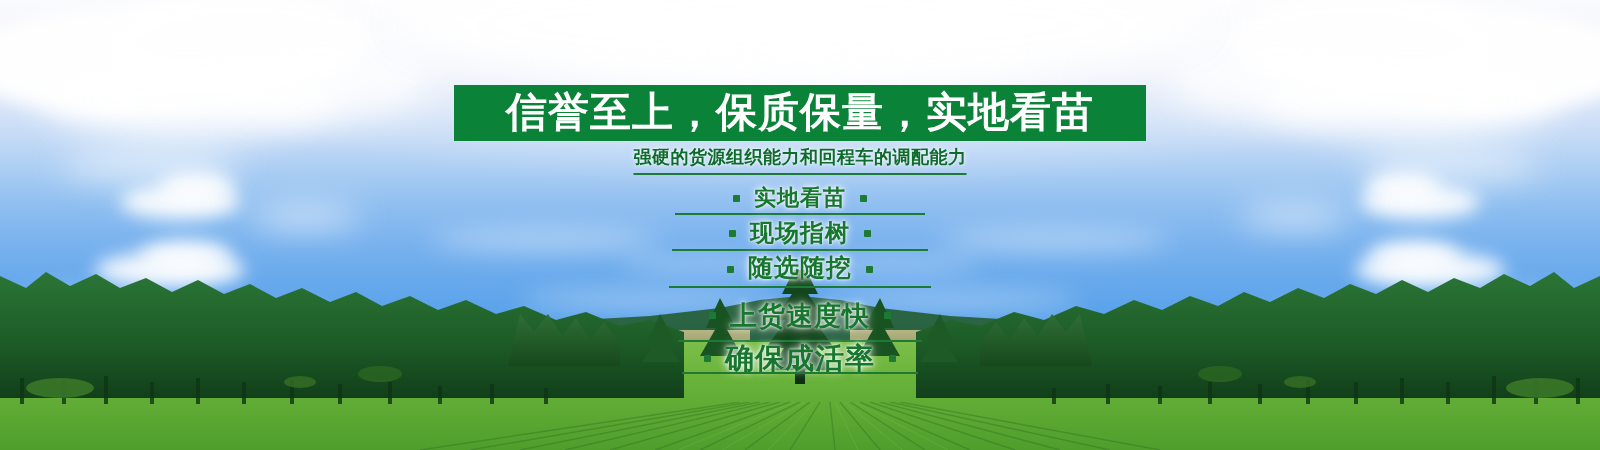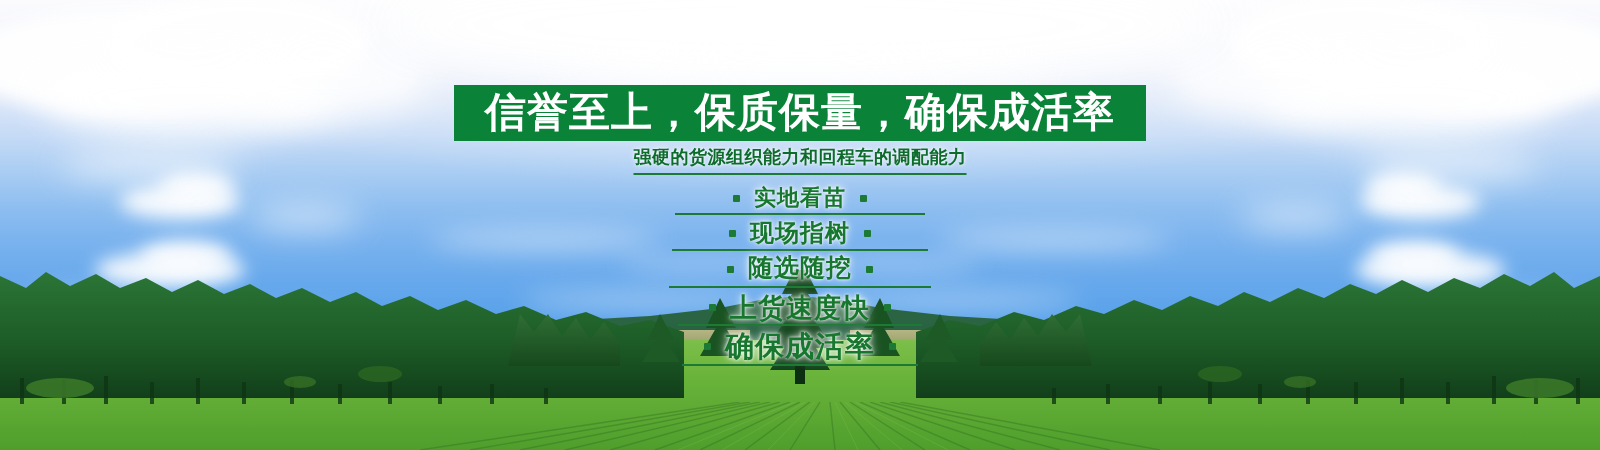--- a/index.html
+++ b/index.html
@@ -236,25 +236,25 @@
 
   .f1 .ftext { font-size: 24px; }
   .f1 { height: 36px; align-items: center; }
   .f1 .rule { width: 256px; }
 
   .f2 .ftext { font-size: 25px; font-family: Liberation Mono, monospace; }
   .f2 { height: 37px; }
   .f2 .rule { width: 262px; }
 
   .f3 .ftext { font-size: 27px; }
-  .f3 { height: 38px; }
+  .f3 { height: 54px; }
   .f3 .rule { width: 244px; }
 
   .f4 .ftext { font-size: 29px; }
-  .f4 { height: 40px; }
+  .f4 { height: 32px; }
   .f4 .rule { width: 236px; }
 </style>
 </head>
 <body>
 
 <div class="banner">
 
   <div class="sky"></div>
   <div class="sky-haze"></div>
 
@@ -439,21 +439,21 @@
         <path d="M845,0 L902,48"></path>
         <path d="M795,0 L678,48"></path>
         <path d="M855,0 L948,48"></path>
       </g>
     </svg>
   </div>
 
   <div class="content">
 
     <div class="headline-bar">
-      <div class="headline">信誉至上，保质保量，确保成活率</div>
+      <div class="headline">信誉至上，保质保量，实地看苗</div>
     </div>
 
     <div class="subtitle">强硬的货源组织能力和回程车的调配能力</div>
 
     <div class="feature-list">
 
       <div class="feature f0">
         <span class="dot"></span>
         <span class="ftext">实地看苗</span>
         <span class="dot"></span>

